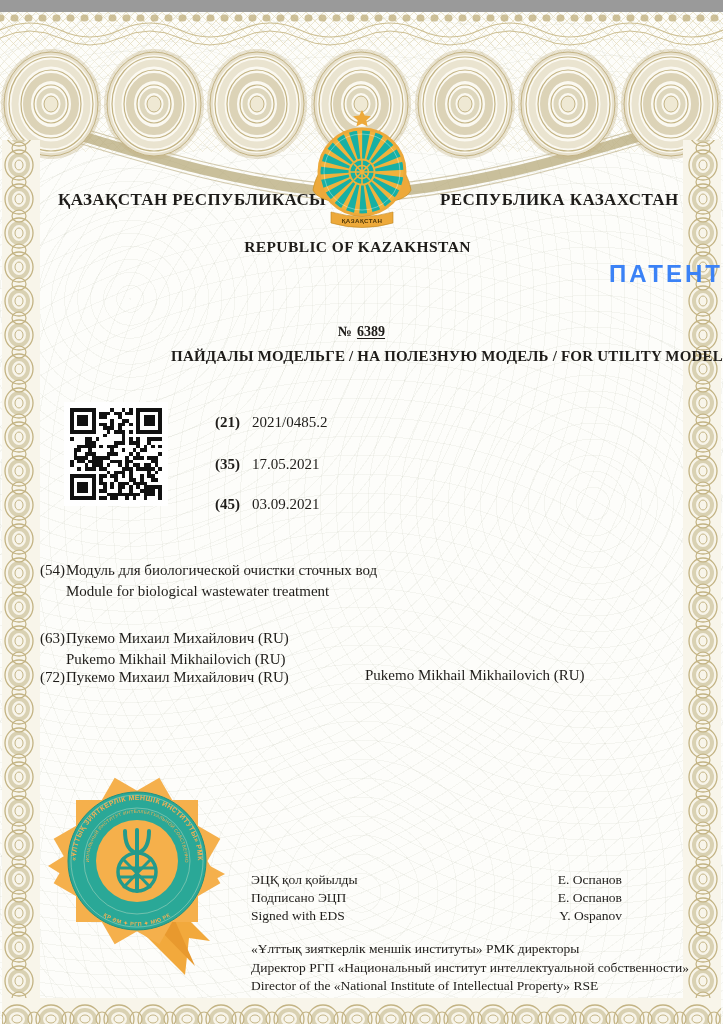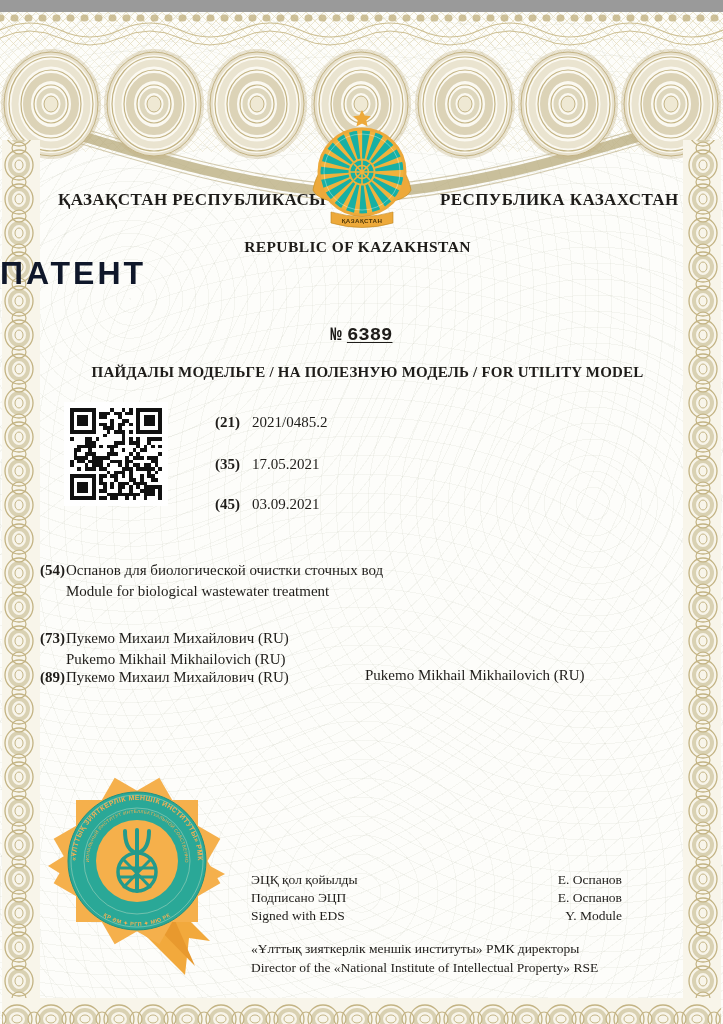--- a/index.html
+++ b/index.html
@@ -16,32 +16,32 @@
       repeating-radial-gradient(circle at 50% 86%, rgba(160,165,140,.09) 0 1px, transparent 1px 19px);
   }
   .decor{position:absolute;left:0;top:0;z-index:1;}
   .abs{position:absolute;z-index:2;}
   .hdr{font-weight:bold;font-size:17px;letter-spacing:.4px;white-space:nowrap;}
   .hdr-kk{left:58px;top:178px;}
   .hdr-ru{left:440px;top:178px;}
   .hdr-en{left:0;right:8px;top:226px;text-align:center;font-weight:bold;font-size:15.5px;letter-spacing:.4px;}
   .emblem{left:309px;top:96px;}
   .patent-title{
-    left:0;right:0;top:247px;text-align:left;
+    left:0;right:0;top:247px;text-align:right;
     font-family:"Liberation Sans","DejaVu Sans",sans-serif;
-    font-weight:bold;font-size:32px;line-height:29px;letter-spacing:3px;color:#0f172a;
+    font-weight:bold;font-size:24px;line-height:29px;letter-spacing:3px;color:#3b82f6;
   }
-  .patent-number{left:0;right:0;top:312px;text-align:center;font-weight:bold;font-size:19px;font-family:Liberation Mono, monospace;}
+  .patent-number{left:0;right:0;top:312px;text-align:center;font-weight:bold;font-size:14px;}
   .patent-number .num{text-decoration:underline;text-underline-offset:2px;margin-left:5px;}
-  .subtitle{left:0;right:0;top:352px;text-align:center;font-weight:bold;font-size:15px;letter-spacing:.2px;white-space:nowrap;padding-left:12px;}
+  .subtitle{left:0;right:0;top:336px;text-align:right;font-weight:bold;font-size:15px;letter-spacing:.2px;white-space:nowrap;padding-left:12px;}
   .qr-box{left:64px;top:390px;width:92px;height:92px;background:#fff;padding:6px;}
   .field{left:215px;font-size:15px;white-space:nowrap;font-family:Liberation Serif, serif;}
   .field .code{font-weight:bold;display:inline-block;width:37px;}
   .entry{font-size:15px;line-height:20.5px;}
-  .entry .code{position:absolute;left:0;top:0;font-weight:bold;}
+  .entry .code{position:absolute;left:0;top:0;font-weight:normal;}
   .entry{left:40px;}
   .entry .lines{margin-left:26px;}
   .entry-72-right{left:365px;font-size:15px;white-space:nowrap;}
   .sig-block{left:251px;top:859px;width:371px;font-size:13.5px;line-height:18px;}
   .sig-row{display:flex;justify-content:space-between;white-space:nowrap;}
   .director-block{left:251px;top:928px;font-size:13.5px;line-height:18.5px;white-space:nowrap;}
   .seal{left:35px;top:756px;}
 </style>
 </head>
 <body>
@@ -372,56 +372,57 @@
   <div class="abs field" style="top:444px">
     <span class="code">(35)</span><span class="val">17.05.2021</span>
   </div>
   <div class="abs field" style="top:484px">
     <span class="code">(45)</span><span class="val">03.09.2021</span>
   </div>
 
   <div class="abs entry" style="top:548px">
     <span class="code">(54)</span>
     <div class="lines">
-      <div>Оспанов для биологической очистки сточных вод</div>
+      <div>Модуль для биологической очистки сточных вод</div>
       <div>Module for biological wastewater treatment</div>
     </div>
   </div>
 
   <div class="abs entry" style="top:616px">
-    <span class="code">(73)</span>
+    <span class="code">(63)</span>
     <div class="lines">
       <div>Пукемо Михаил Михайлович (RU)</div>
       <div>Pukemo Mikhail Mikhailovich (RU)</div>
     </div>
   </div>
 
   <div class="abs entry" style="top:655px">
-    <span class="code">(89)</span>
+    <span class="code">(72)</span>
     <div class="lines">Пукемо Михаил Михайлович (RU)</div>
   </div>
   <div class="abs entry-72-right" style="top:655px">Pukemo Mikhail Mikhailovich (RU)</div>
 
   <div class="abs sig-block">
     <div class="sig-row">
       <span>ЭЦҚ қол қойылды</span>
       <span>Е. Оспанов</span>
     </div>
     <div class="sig-row">
       <span>Подписано ЭЦП</span>
       <span>Е. Оспанов</span>
     </div>
     <div class="sig-row">
       <span>Signed with EDS</span>
-      <span>Y. Module</span>
+      <span>Y. Ospanov</span>
     </div>
   </div>
 
   <div class="abs director-block">
     <div>«Ұлттық зияткерлік меншік институты» РМК директоры</div>
+    <div>Директор РГП «Национальный институт интеллектуальной собственности»</div>
     <div>Director of the «National Institute of Intellectual Property» RSE</div>
   </div>
 
   <svg class="abs seal" width="205" height="210" viewBox="0 0 205 210">
     <defs>
       <path id="ring1p" d="M41,93 A61,61 0 1,1 163,93" fill="none"></path>
       <path id="ring2p" d="M54,93 A48,48 0 1,1 150,93" fill="none"></path>
       <path id="ring3p" d="M40,96 A62,62 0 0,0 164,96" fill="none"></path>
     </defs>
 

